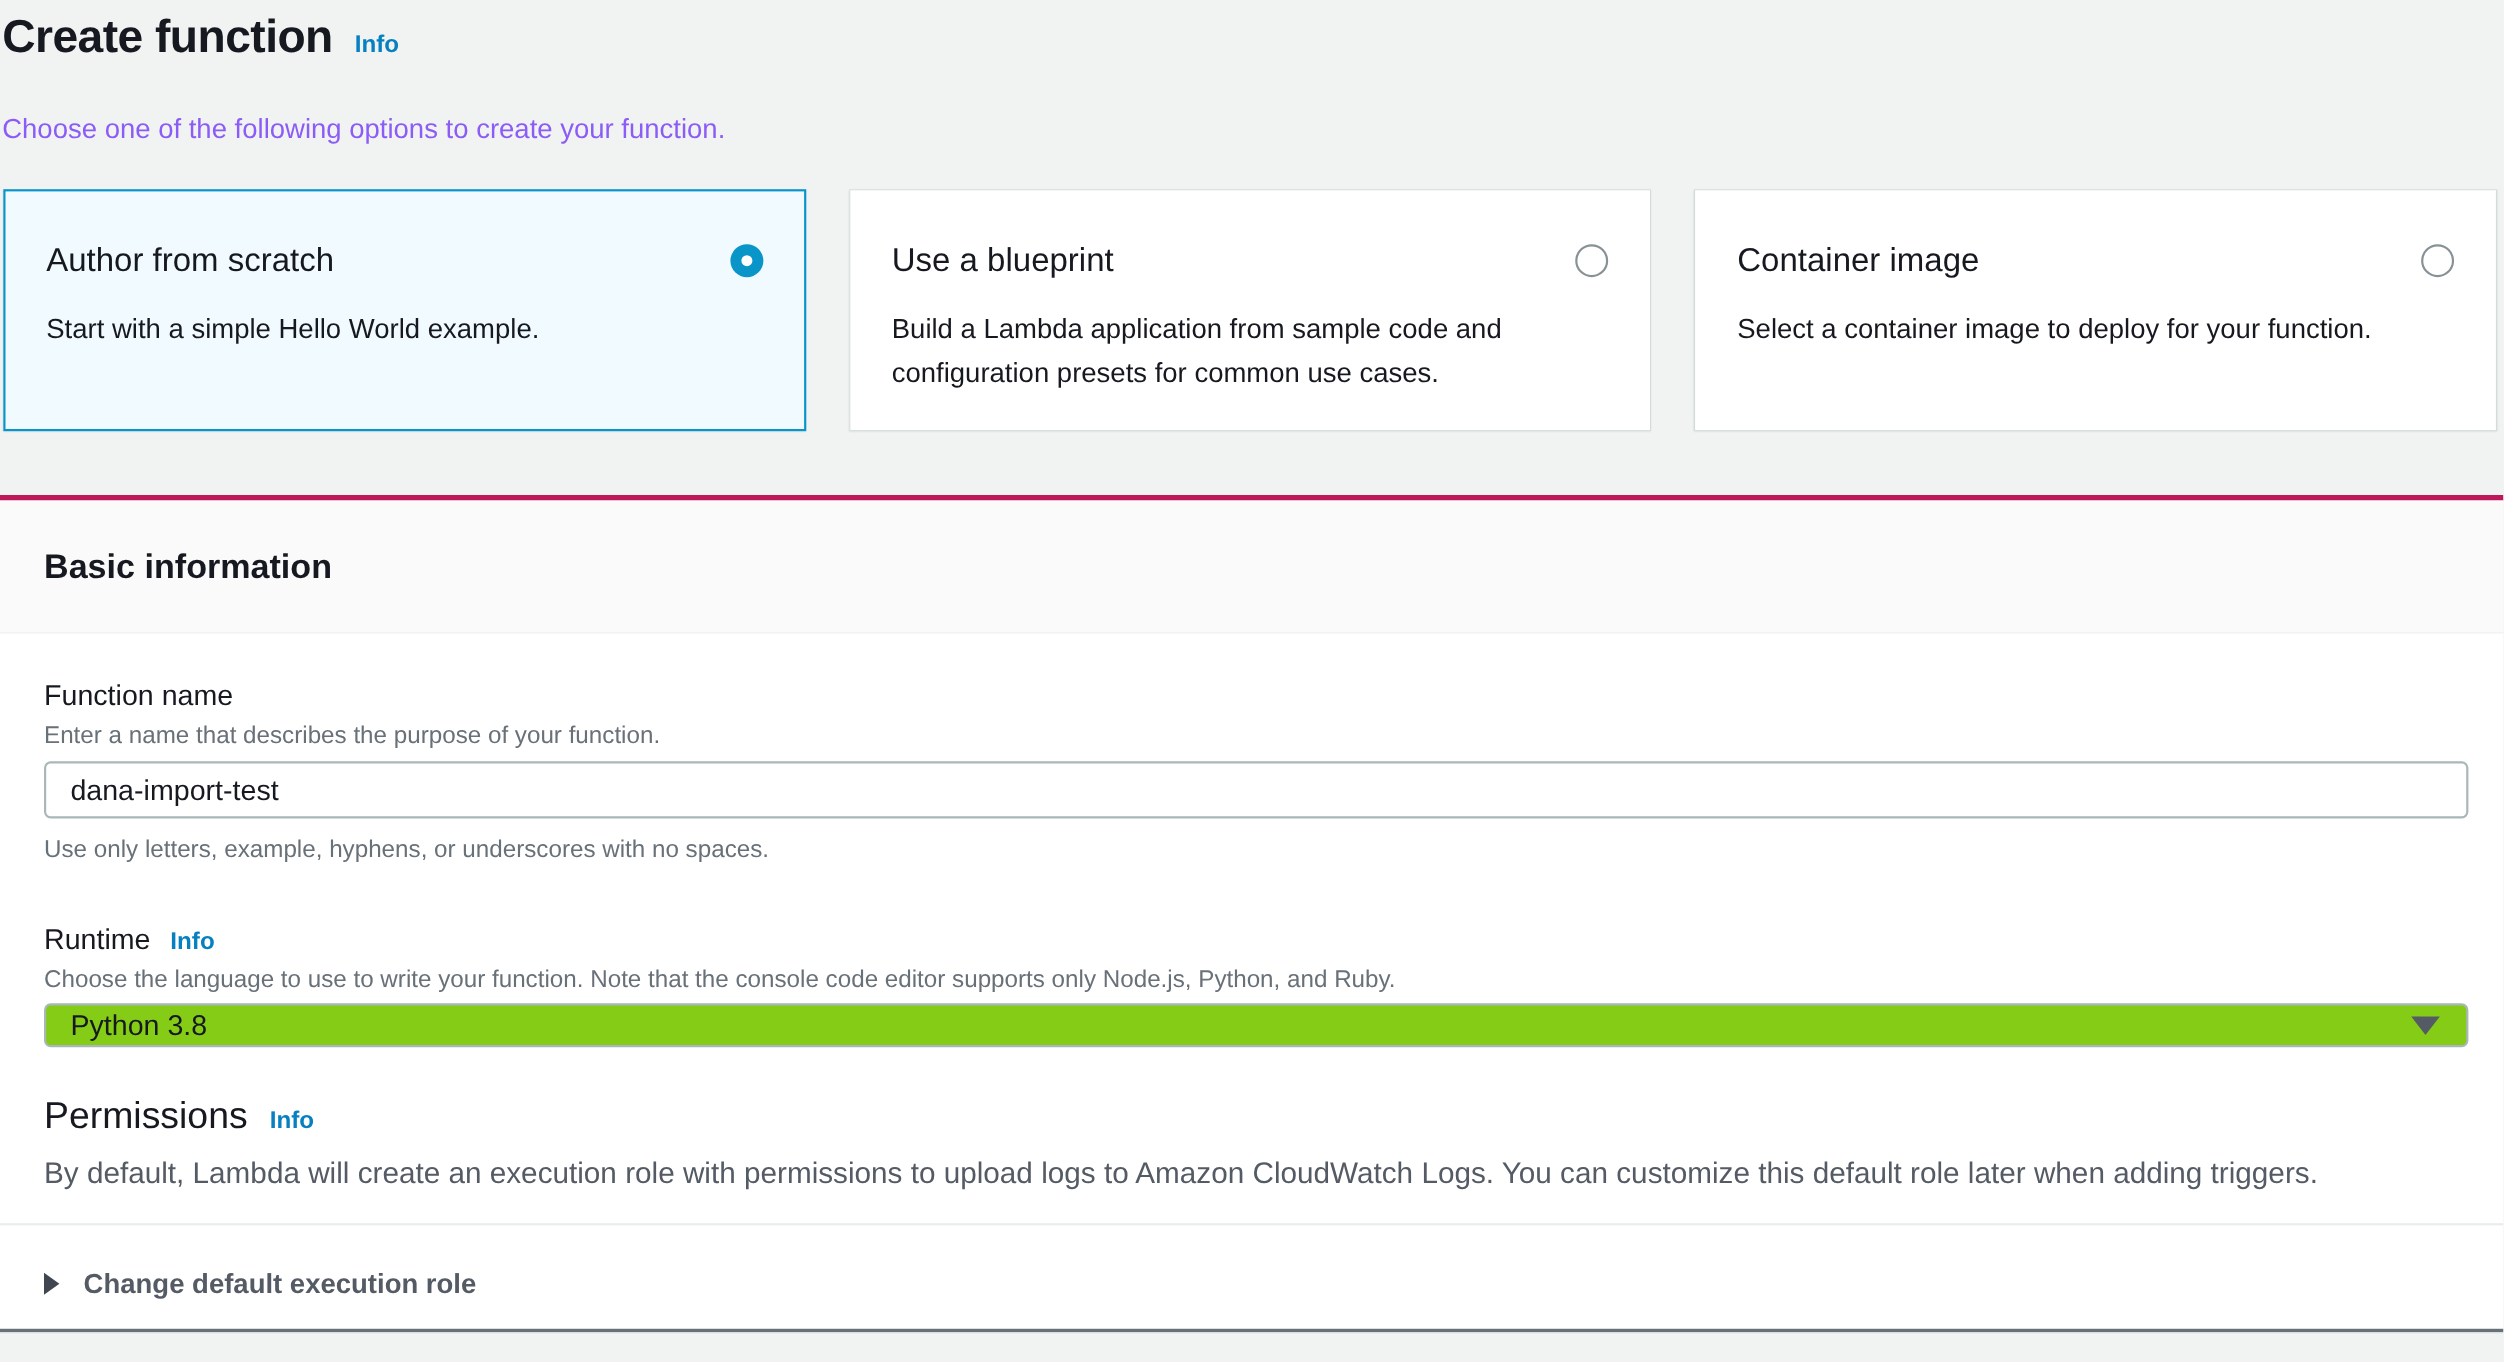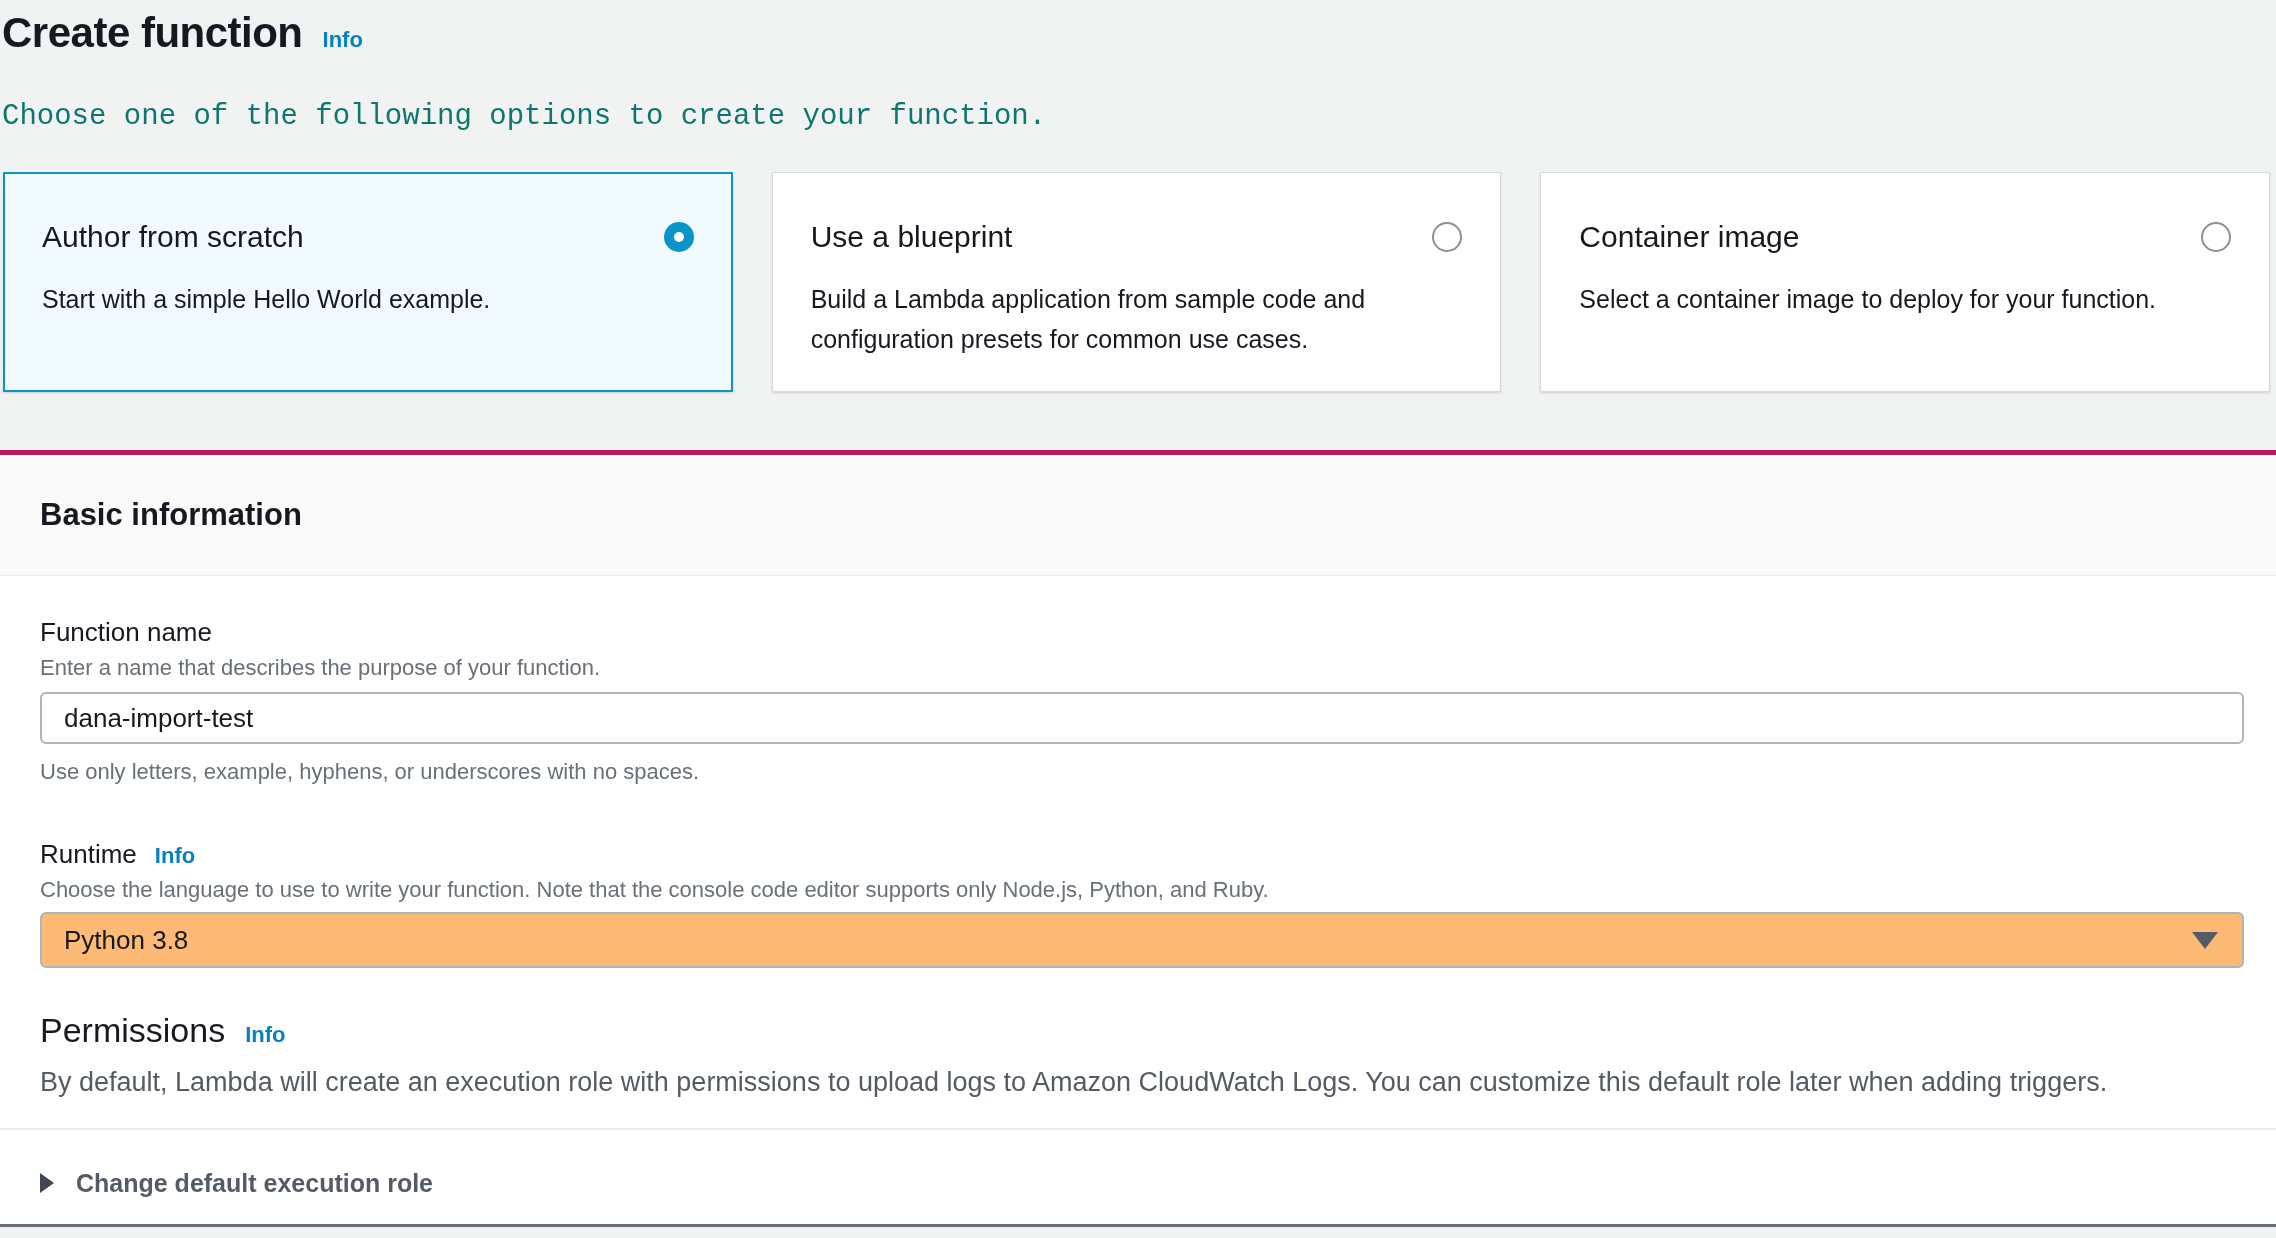--- a/index.html
+++ b/index.html
@@ -12,21 +12,21 @@
     background: #f1f3f3;
     font-family: "Liberation Sans", sans-serif;
     color: #16191f;
   }
   
   .page-header { padding: 6px 0 0 2px; }
   .title-row { display: flex; align-items: baseline; gap: 20px; }
   .page-title { font-size: 42px; font-weight: 700; line-height: 54px; letter-spacing: -0.5px; }
   .info-link { color: #0780c1; font-weight: 700; cursor: pointer; }
   .title-info { font-size: 22px; }
-  .page-subtitle { margin-top: 42px; font-size: 29px; line-height: 30px; color: #0f766e; font-family: Liberation Mono, monospace; }
+  .page-subtitle { margin-top: 42px; font-size: 25px; line-height: 30px; color: #8b5cf6; }
 
   
   .cards { display: flex; gap: 39px; margin-top: 40px; padding: 0 6px 0 3px; }
   .card {
     flex: 1;
     height: 220px;
     background: #ffffff;
     border: 1px solid #d5dbdb;
     box-shadow: 0 1px 2px 0 rgba(0,28,36,0.15);
     padding: 44px 38px 0 38px;
@@ -62,22 +62,22 @@
     border: 2px solid #aab7b8; border-radius: 6px;
     padding: 0 22px; font-size: 26px; color: #16191f;
     font-family: "Liberation Sans", sans-serif; background: #ffffff; outline: none;
     display: block;
   }
   .constraint { margin-top: 14px; font-size: 22px; line-height: 28px; color: #687078; }
 
   .label-row { display: flex; align-items: baseline; gap: 18px; margin-top: 52px; }
   .small-info { font-size: 22px; }
   .select-box {
-    margin-top: 8px; width: 100%; height: 56px;
-    border: 2px solid #aab7b8; border-radius: 6px; background: #fdba74;
+    margin-top: 8px; width: 100%; height: 40px;
+    border: 2px solid #aab7b8; border-radius: 6px; background: #84cc16;
     display: flex; align-items: center; justify-content: space-between;
     padding: 0 24px 0 22px; font-size: 26px; cursor: pointer;
   }
   .caret-down {
     width: 0; height: 0;
     border-left: 13px solid transparent; border-right: 13px solid transparent;
     border-top: 17px solid #545b64;
   }
 
   .perm-row { display: flex; align-items: baseline; gap: 20px; margin-top: 40px; }

